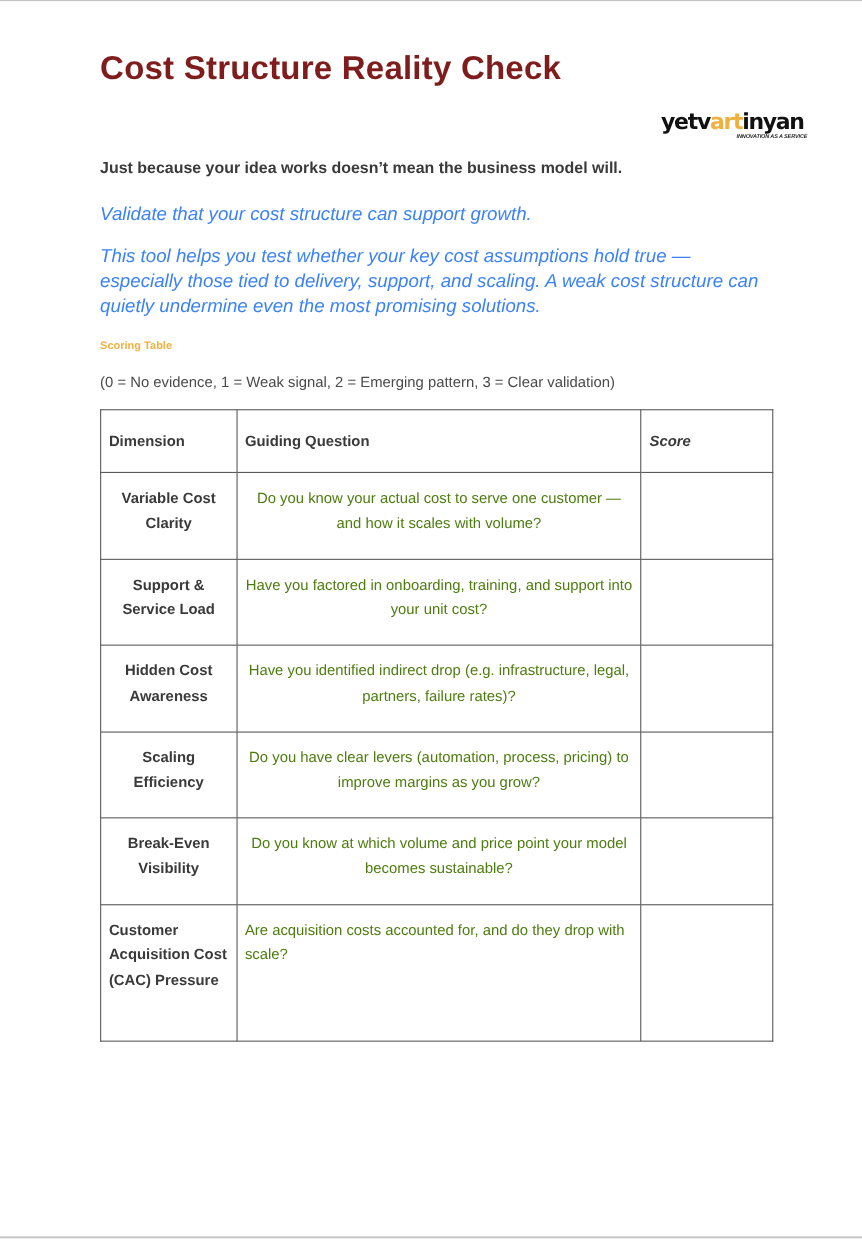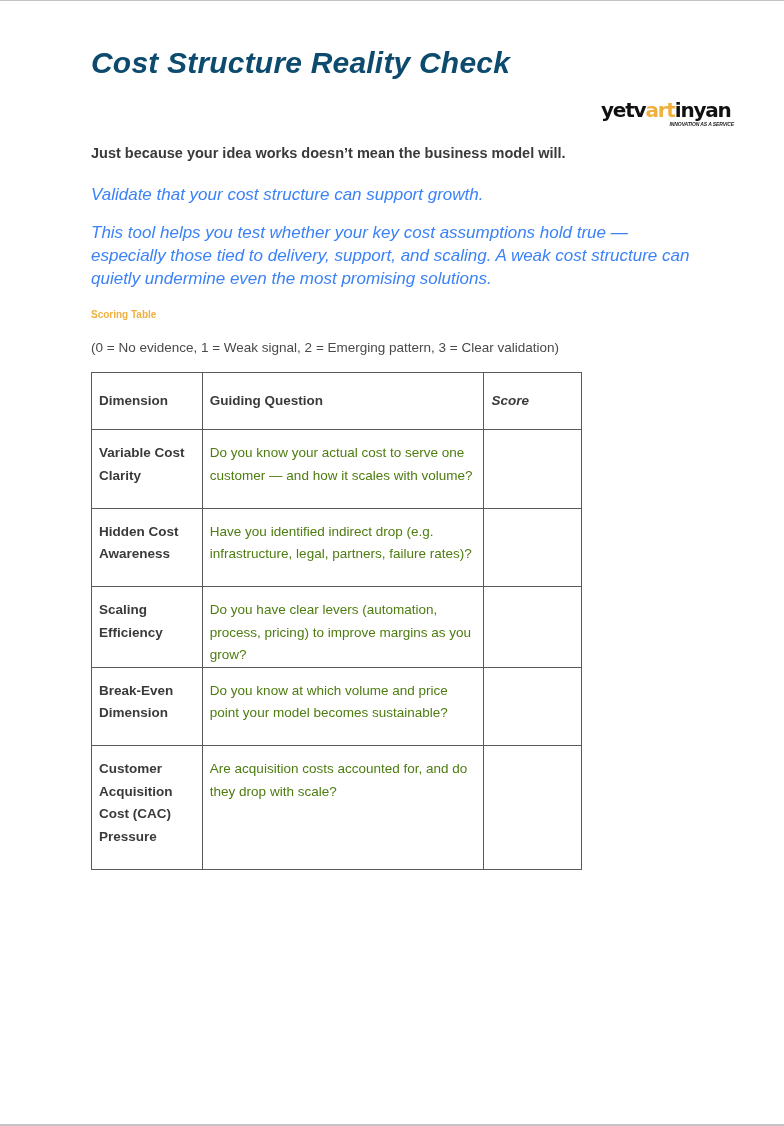--- a/index.html
+++ b/index.html
@@ -20,24 +20,23 @@
     }
     .page-edge-bottom {
       position: absolute; left: 0; bottom: 0; width: 784px; height: 2px;
       background: #c4c4c4;
     }
     .title {
       position: absolute;
       left: 91px; top: 46px;
       font-size: 30px;
       font-weight: bold;
-      color: #0c4a6e;
+      color: #7f1d1d;
       letter-spacing: 0.2px;
       white-space: nowrap;
-      font-style: italic;
     }
     .logo {
       position: absolute;
       left: 601px; top: 51px;
       width: 140px;
       text-align: right;
     }
     .logo-word {
       font-family: "DejaVu Sans", sans-serif;
       font-weight: bold;
@@ -90,21 +89,21 @@
     .legend {
       position: absolute;
       left: 91px; top: 340px;
       font-size: 13.5px;
       color: #4a4a4a;
       white-space: nowrap;
     }
     table.scoring {
       position: absolute;
       left: 91px; top: 372px;
-      width: 491px;
+      width: 612px;
       border-collapse: collapse;
       font-size: 13.5px;
     }
     table.scoring th, table.scoring td {
       border: 1.2px solid #5a5a5a;
       vertical-align: top;
       text-align: left;
       line-height: 22.5px;
       padding: 12px 7px 0 7px;
     }
@@ -120,21 +119,21 @@
     table.scoring th.col-score, table.scoring td.col-score { width: 116px; font-style: italic; }
     table.scoring td.col-dim {
       font-weight: bold;
       color: #3a3a3a;
     }
     table.scoring td.col-q {
       color: #4d7c0f;
       padding-left: 7px;
     }
     table.scoring td.col-score { cursor: text; }
-    tr.row-h2 td { height: 78.5px; }
+    tr.row-h2 td { height: 78.5px; text-align: center; }
     tr.row-h4 td { height: 124px; }
   </style>
 </head>
 <body>
 
 <div class="page-edge-top"></div>
 
 <h1 class="title">Cost Structure Reality Check</h1>
 
 <div class="logo">
@@ -157,31 +156,36 @@
       <th class="col-score">Score</th>
     </tr>
   </thead>
   <tbody>
     <tr class="row-h2">
       <td class="col-dim">Variable Cost Clarity</td>
       <td class="col-q">Do you know your actual cost to serve one customer — and how it scales with volume?</td>
       <td class="col-score"></td>
     </tr>
     <tr class="row-h2">
+      <td class="col-dim">Support &amp; Service Load</td>
+      <td class="col-q">Have you factored in onboarding, training, and support into your unit cost?</td>
+      <td class="col-score"></td>
+    </tr>
+    <tr class="row-h2">
       <td class="col-dim">Hidden Cost Awareness</td>
       <td class="col-q">Have you identified indirect drop (e.g. infrastructure, legal, partners, failure rates)?</td>
       <td class="col-score"></td>
     </tr>
     <tr class="row-h2">
       <td class="col-dim">Scaling Efficiency</td>
       <td class="col-q">Do you have clear levers (automation, process, pricing) to improve margins as you grow?</td>
       <td class="col-score"></td>
     </tr>
     <tr class="row-h2">
-      <td class="col-dim">Break-Even Dimension</td>
+      <td class="col-dim">Break-Even Visibility</td>
       <td class="col-q">Do you know at which volume and price point your model becomes sustainable?</td>
       <td class="col-score"></td>
     </tr>
     <tr class="row-h4">
       <td class="col-dim">Customer Acquisition Cost (CAC) Pressure</td>
       <td class="col-q">Are acquisition costs accounted for, and do they drop with scale?</td>
       <td class="col-score"></td>
     </tr>
   </tbody>
 </table>

